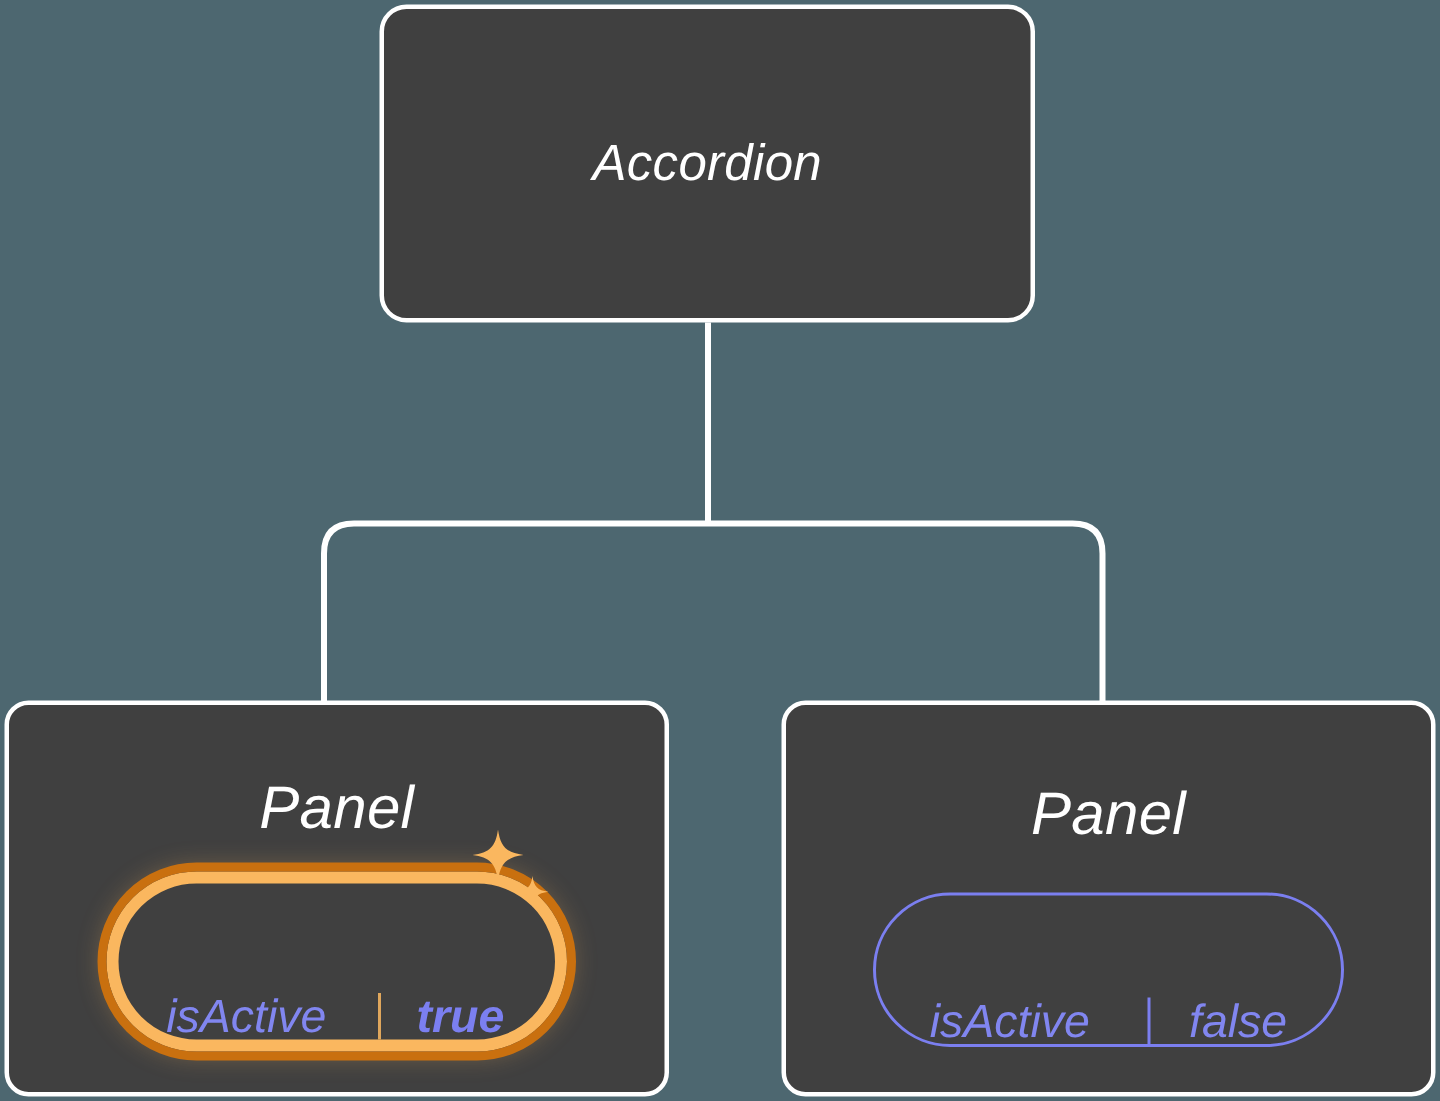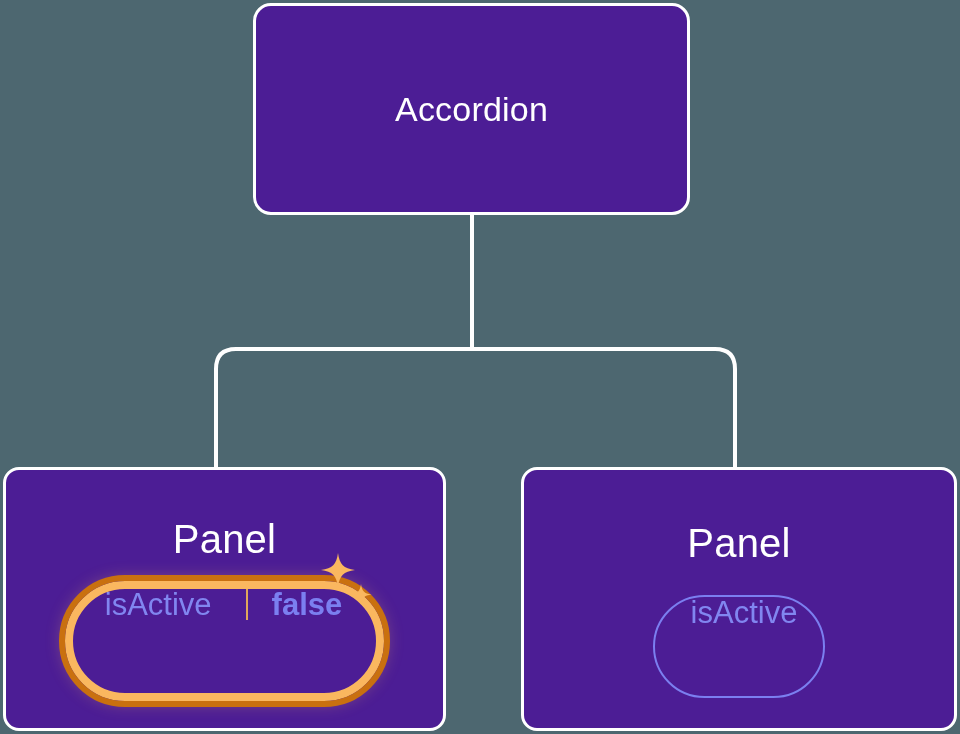--- a/index.html
+++ b/index.html
@@ -25,24 +25,25 @@
     left: 0;
     top: 0;
     width: 960px;
     height: 734px;
     pointer-events: none;
   }
 
   
   .node {
     position: absolute;
-    background: #4c1d95;
+    background: #404040;
     border: 3px solid #ffffff;
     border-radius: 16px;
     box-sizing: border-box;
+    font-style: italic;
   }
   .node-root {
     left: 253px;
     top: 3px;
     width: 437px;
     height: 212px;
     border-radius: 18px;
     display: flex;
     align-items: center;
     justify-content: center;
@@ -70,21 +71,21 @@
     line-height: 1;
     margin-top: 49px;
     letter-spacing: 0.2px;
   }
   .node-panel-right .node-title-panel { margin-top: 53px; }
 
   
   .pill {
     position: relative;
     display: flex;
-    align-items: flex-start;
+    align-items: flex-end;
     box-sizing: border-box;
     border-radius: 999px;
     gap: 12px;
   }
 
   
   .pill-normal {
     margin-top: 32px;
     height: 103px;
     border: 2px solid #7b7ff0;
@@ -152,30 +153,31 @@
 
   <div class="node node-root">
     <div class="node-title-root">Accordion</div>
   </div>
 
   <div class="node node-panel node-panel-left">
     <div class="node-title-panel">Panel</div>
 
     <div class="pill pill-highlight">
       <div class="pill-key">isActive</div>
-      <div class="pill-val">false</div>
+      <div class="pill-val">true</div>
 
       <svg class="sparkles" viewBox="0 0 70 70" aria-hidden="true">
         <path fill="#fab75f" d="M 26 2 C 27.6 13.5 31.5 17.4 43 19 C 31.5 20.6 27.6 24.5 26 36 C 24.4 24.5 20.5 20.6 9 19 C 20.5 17.4 24.4 13.5 26 2 Z"></path>
         <path fill="#fab75f" d="M 49 33 C 50 40.2 52.3 42.5 59.5 43.5 C 52.3 44.5 50 46.8 49 54 C 48 46.8 45.7 44.5 38.5 43.5 C 45.7 42.5 48 40.2 49 33 Z"></path>
       </svg>
     </div>
   </div>
 
   <div class="node node-panel node-panel-right">
     <div class="node-title-panel">Panel</div>
 
     <div class="pill pill-normal">
       <div class="pill-key">isActive</div>
+      <div class="pill-val">false</div>
     </div>
   </div>
 
 </div>
 
 </body></html>

